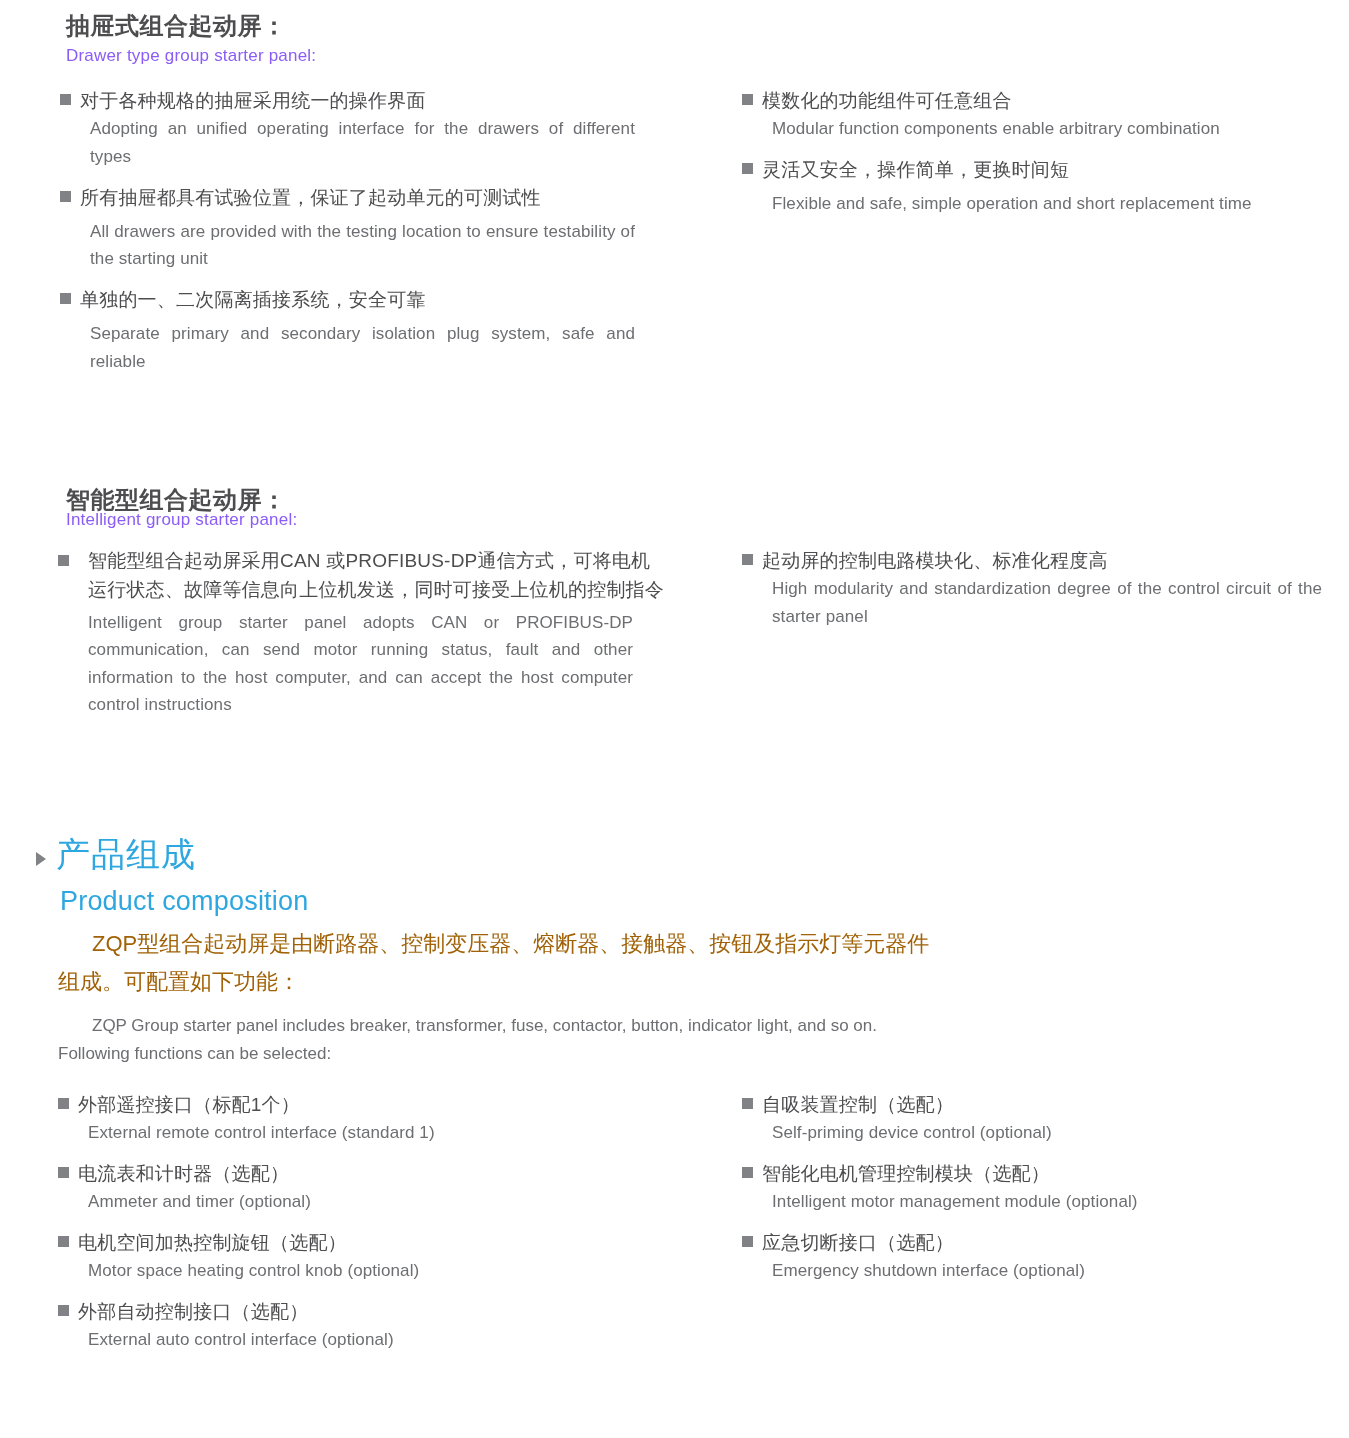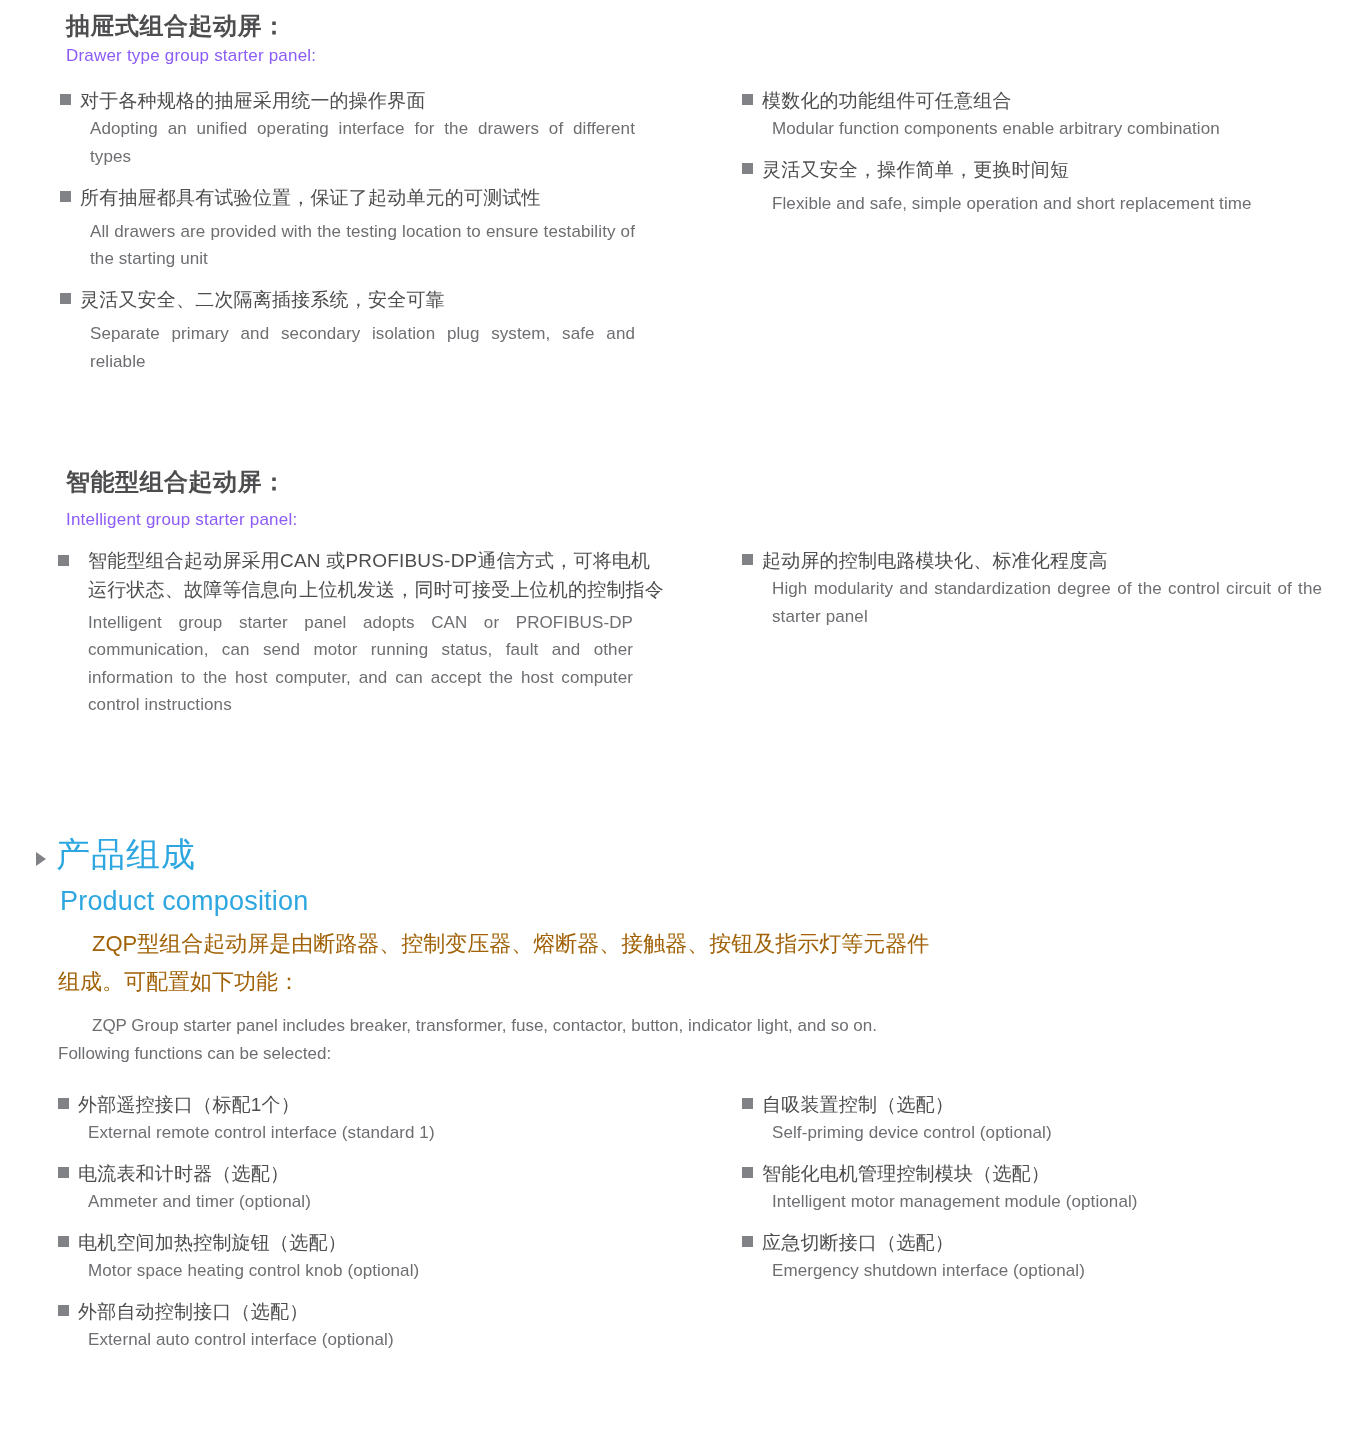--- a/index.html
+++ b/index.html
@@ -66,21 +66,21 @@
   }
 
   
   #drawer-title      { left: 66px;  top: 10px;  width: 600px; }
   #drawer-title-en   { left: 66px;  top: 44px;  width: 600px; }
 
   #drawer-left-col   { left: 60px;  top: 86px;  width: 578px; }
   #drawer-right-col  { left: 742px; top: 86px;  width: 570px; }
 
   
-  #intel-title       { left: 66px;  top: 466px; width: 600px; }
+  #intel-title       { left: 66px;  top: 486px; width: 600px; font-family: Liberation Mono, monospace; }
   #intel-title-en    { left: 66px;  top: 508px; width: 600px; }
   #intel-left-col    { left: 58px;  top: 546px; width: 578px; }
   #intel-right-col   { left: 742px; top: 546px; width: 580px; }
 
   
   #prod-heading      { left: 36px;  top: 832px; width: 700px; }
   .prod-arrow {
     display: inline-block;
     width: 0; height: 0;
     border-left: 10px solid #808285;
@@ -141,21 +141,21 @@
 
     <div class="item" style="margin-top:10px;">
       <div class="bullet-cn" style="width:585px;">
         <span class="sq"></span><span>所有抽屉都具有试验位置，保证了起动单元的可测试性</span>
       </div>
       <div class="bullet-en" style="margin-left:30px; width: 545px; margin-top:6px;">All drawers are provided with the testing location to ensure testability of the starting unit</div>
     </div>
 
     <div class="item" style="margin-top:10px;">
       <div class="bullet-cn">
-        <span class="sq"></span><span>灵活又安全、二次隔离插接系统，安全可靠</span>
+        <span class="sq"></span><span>单独的一、二次隔离插接系统，安全可靠</span>
       </div>
       <div class="bullet-en" style="margin-left:30px; width: 545px; margin-top:6px;">Separate primary and secondary isolation plug system, safe and reliable</div>
     </div>
 
   </div>
 
   <div class="blk" id="drawer-right-col">
 
     <div class="item">
       <div class="bullet-cn">

